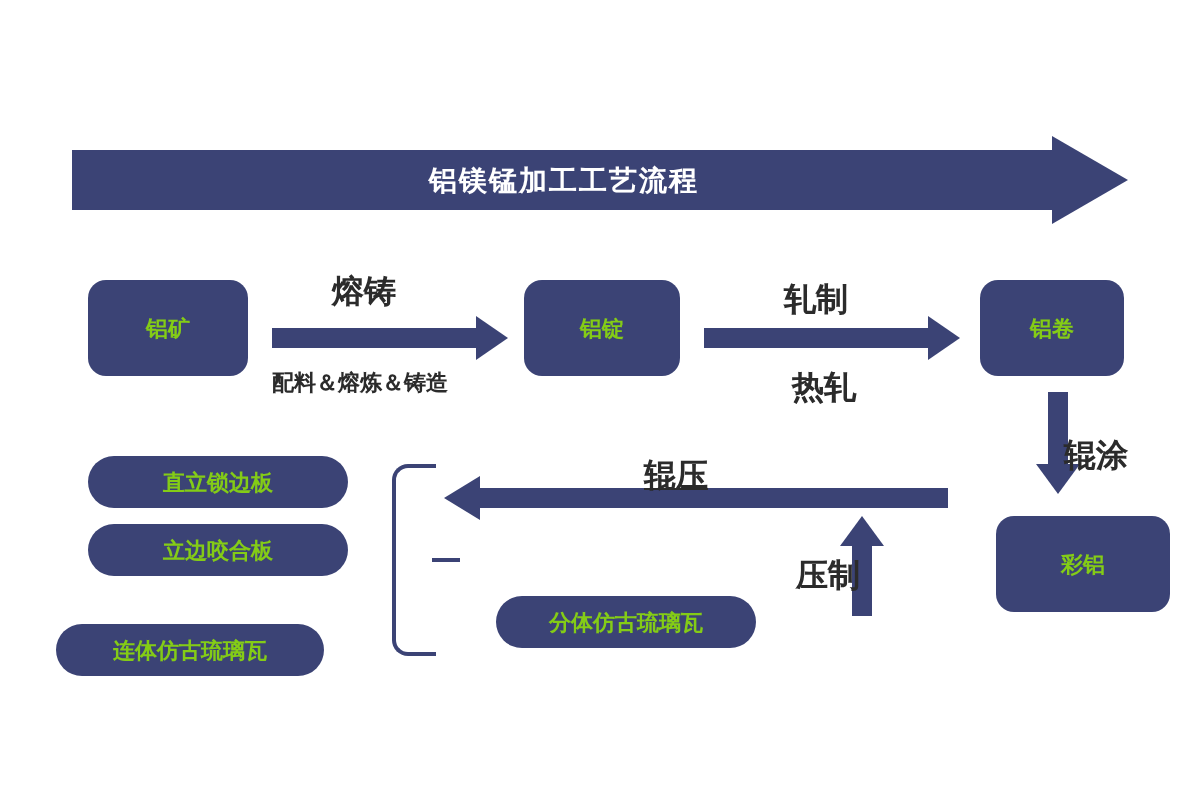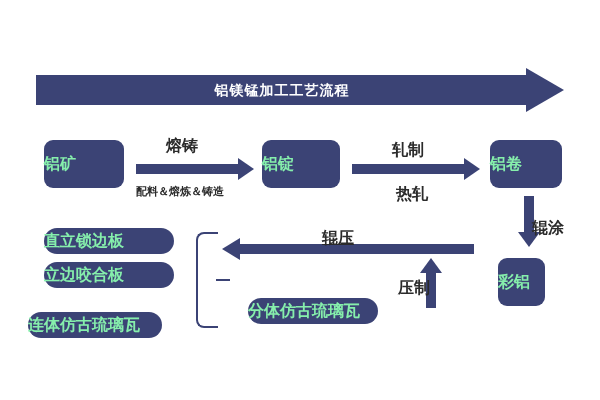--- a/index.html
+++ b/index.html
@@ -56,41 +56,41 @@
     color: #ffffff;
     font-size: 14px;
     font-weight: bold;
     letter-spacing: 1px;
   }
 
   
   .node {
     position: absolute;
     background: #3b4375;
-    color: #86efac;
-    font-size: 16px;
+    color: #84cc16;
+    font-size: 11px;
     font-weight: bold;
     display: flex;
     align-items: center;
-    justify-content: flex-start;
+    justify-content: center;
     text-align: center;
     box-sizing: border-box;
   }
   .node.round {
     border-radius: 9px;
   }
   .node.pill {
     border-radius: 13px;
   }
 
   
   #node-aluminum-ore { left: 44px;  top: 140px; width: 80px;  height: 48px; }
   #node-aluminum-ingot { left: 262px; top: 140px; width: 78px; height: 48px; }
   #node-aluminum-coil { left: 490px; top: 140px; width: 72px; height: 48px; }
-  #node-color-aluminum { left: 498px; top: 258px; width: 47px; height: 48px; }
+  #node-color-aluminum { left: 498px; top: 258px; width: 87px; height: 48px; }
 
   #node-standing-seam { left: 44px;  top: 228px; width: 130px; height: 26px; }
   #node-upstand-seam  { left: 44px;  top: 262px; width: 130px; height: 26px; }
   #node-one-piece-tile{ left: 28px;  top: 312px; width: 134px; height: 26px; }
   #node-split-tile    { left: 248px; top: 298px; width: 130px; height: 26px; }
 
   
   .arrow {
     position: absolute;
   }

